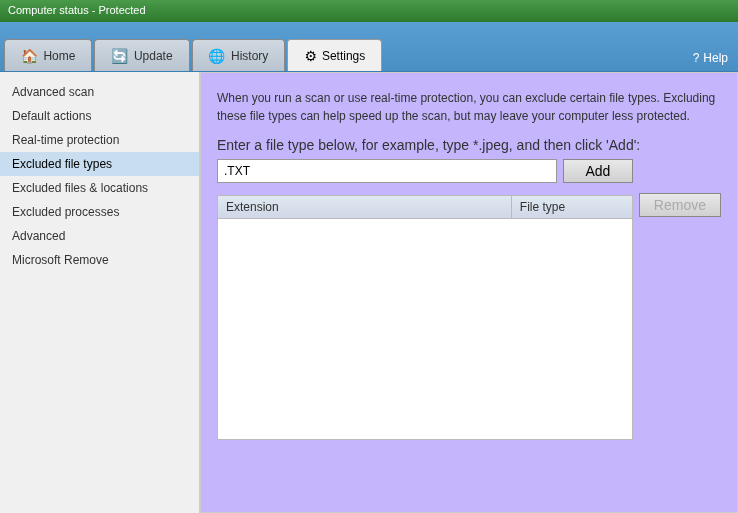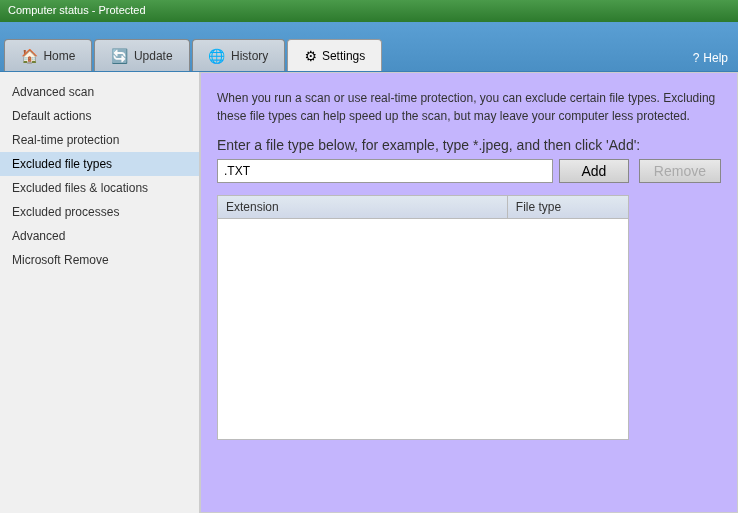--- a/index.html
+++ b/index.html
@@ -185,21 +185,21 @@
       border-right: none;
     }
 
     .table-body {
       height: 220px;
       background: white;
     }
 
     .right-buttons {
       display: flex;
-      flex-direction: row;
+      flex-direction: column;
       gap: 4px;
       margin-left: 6px;
     }
 
     .table-area {
       display: flex;
       align-items: flex-start;
     }
   </style>
 </head>

